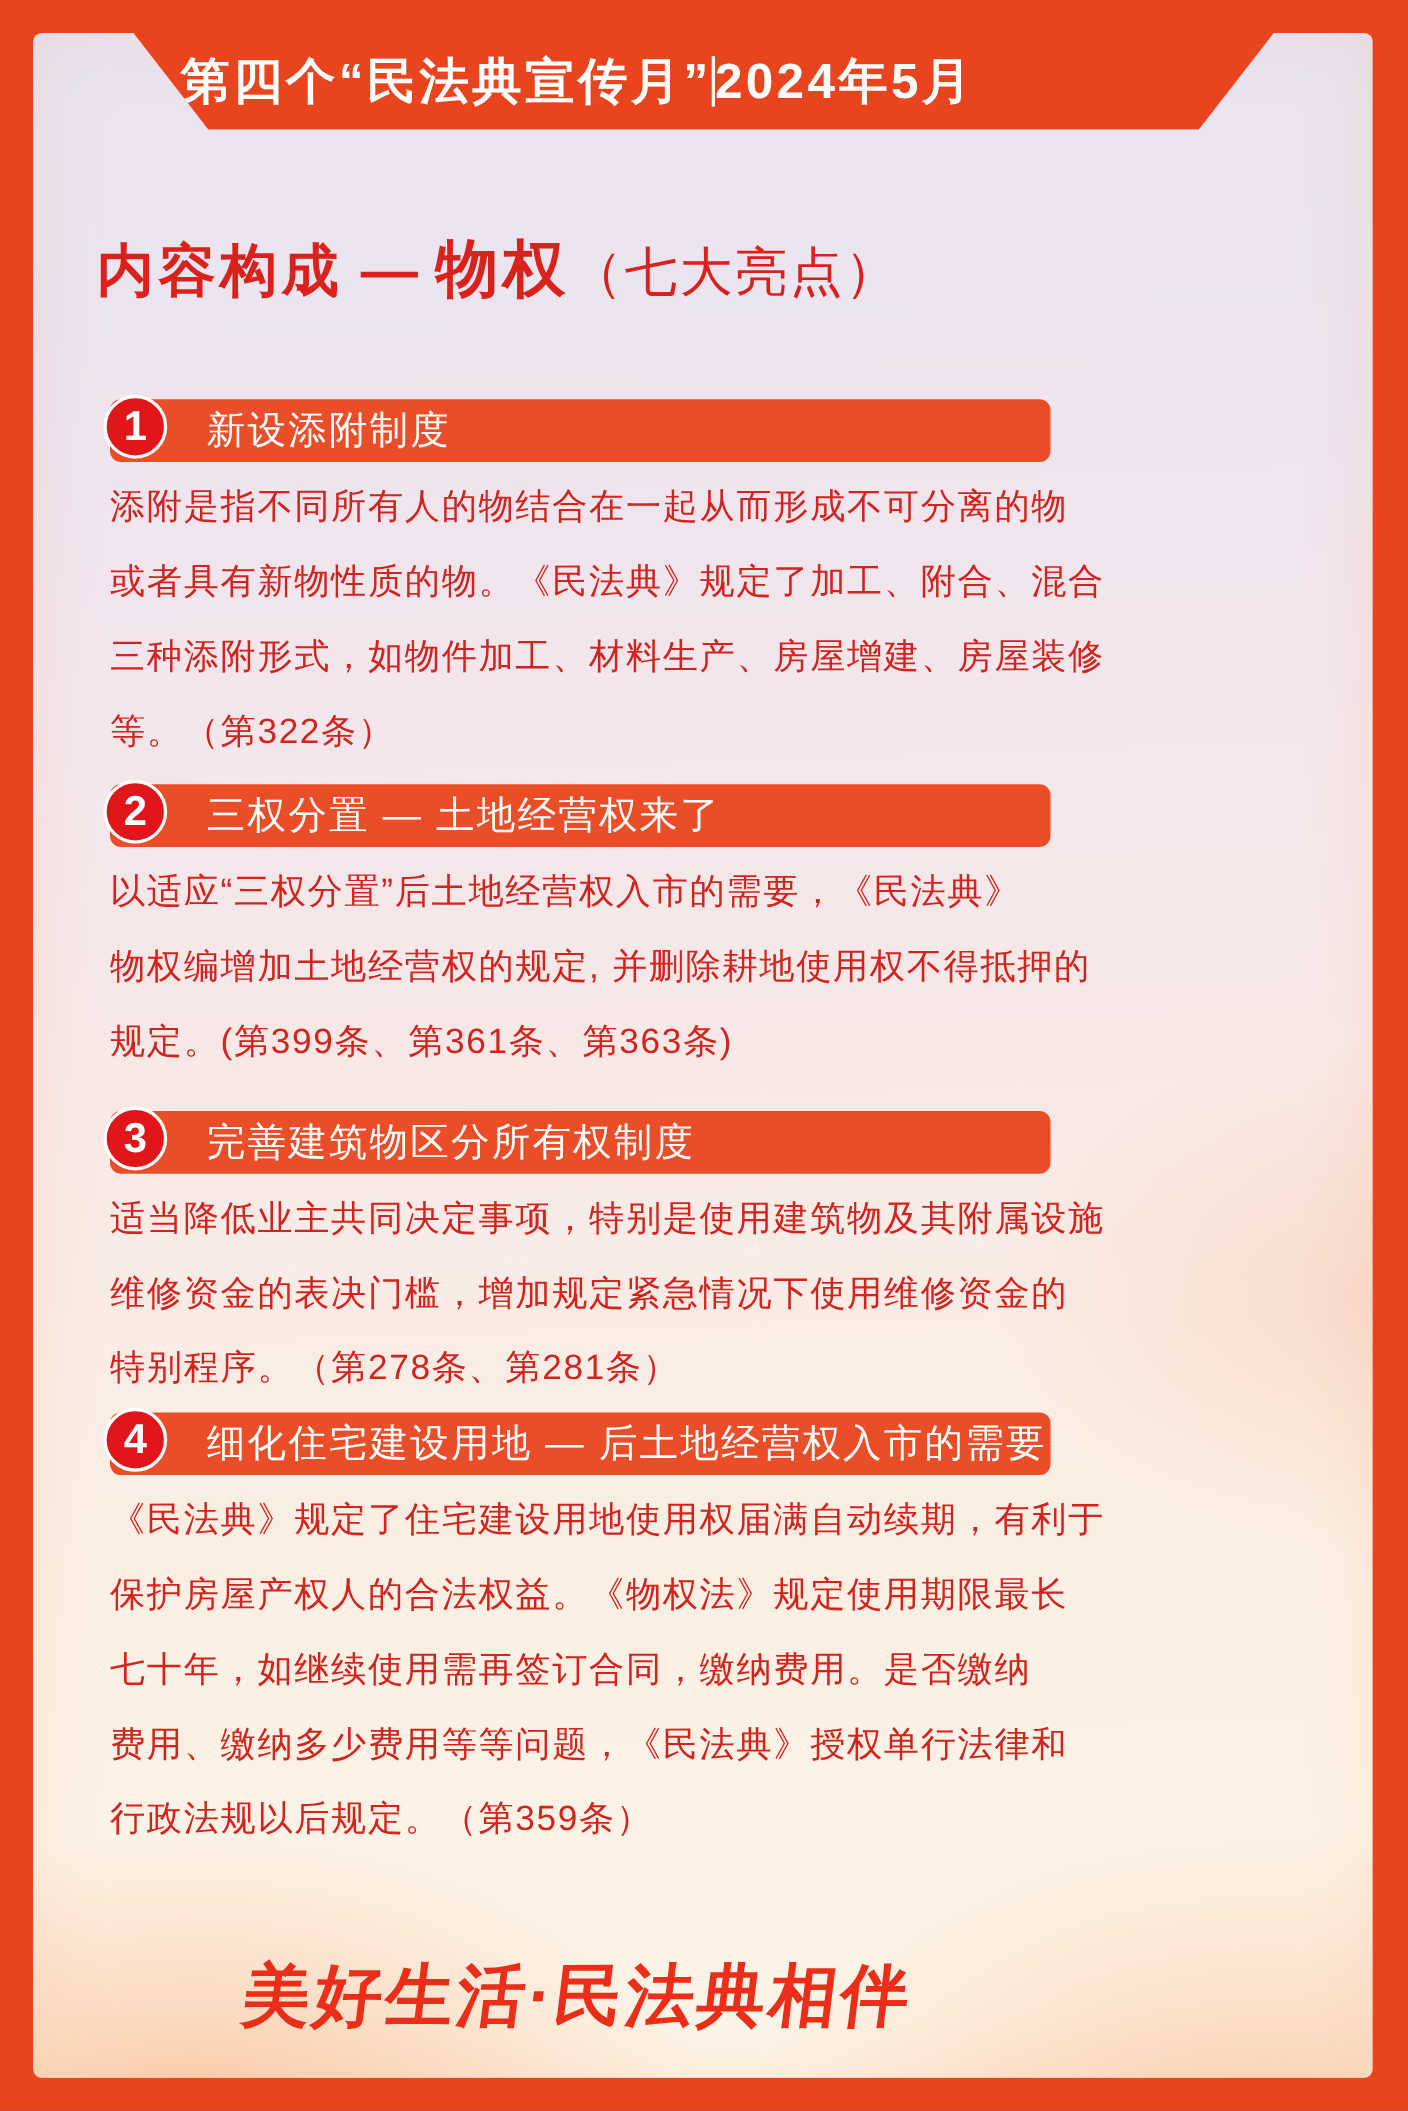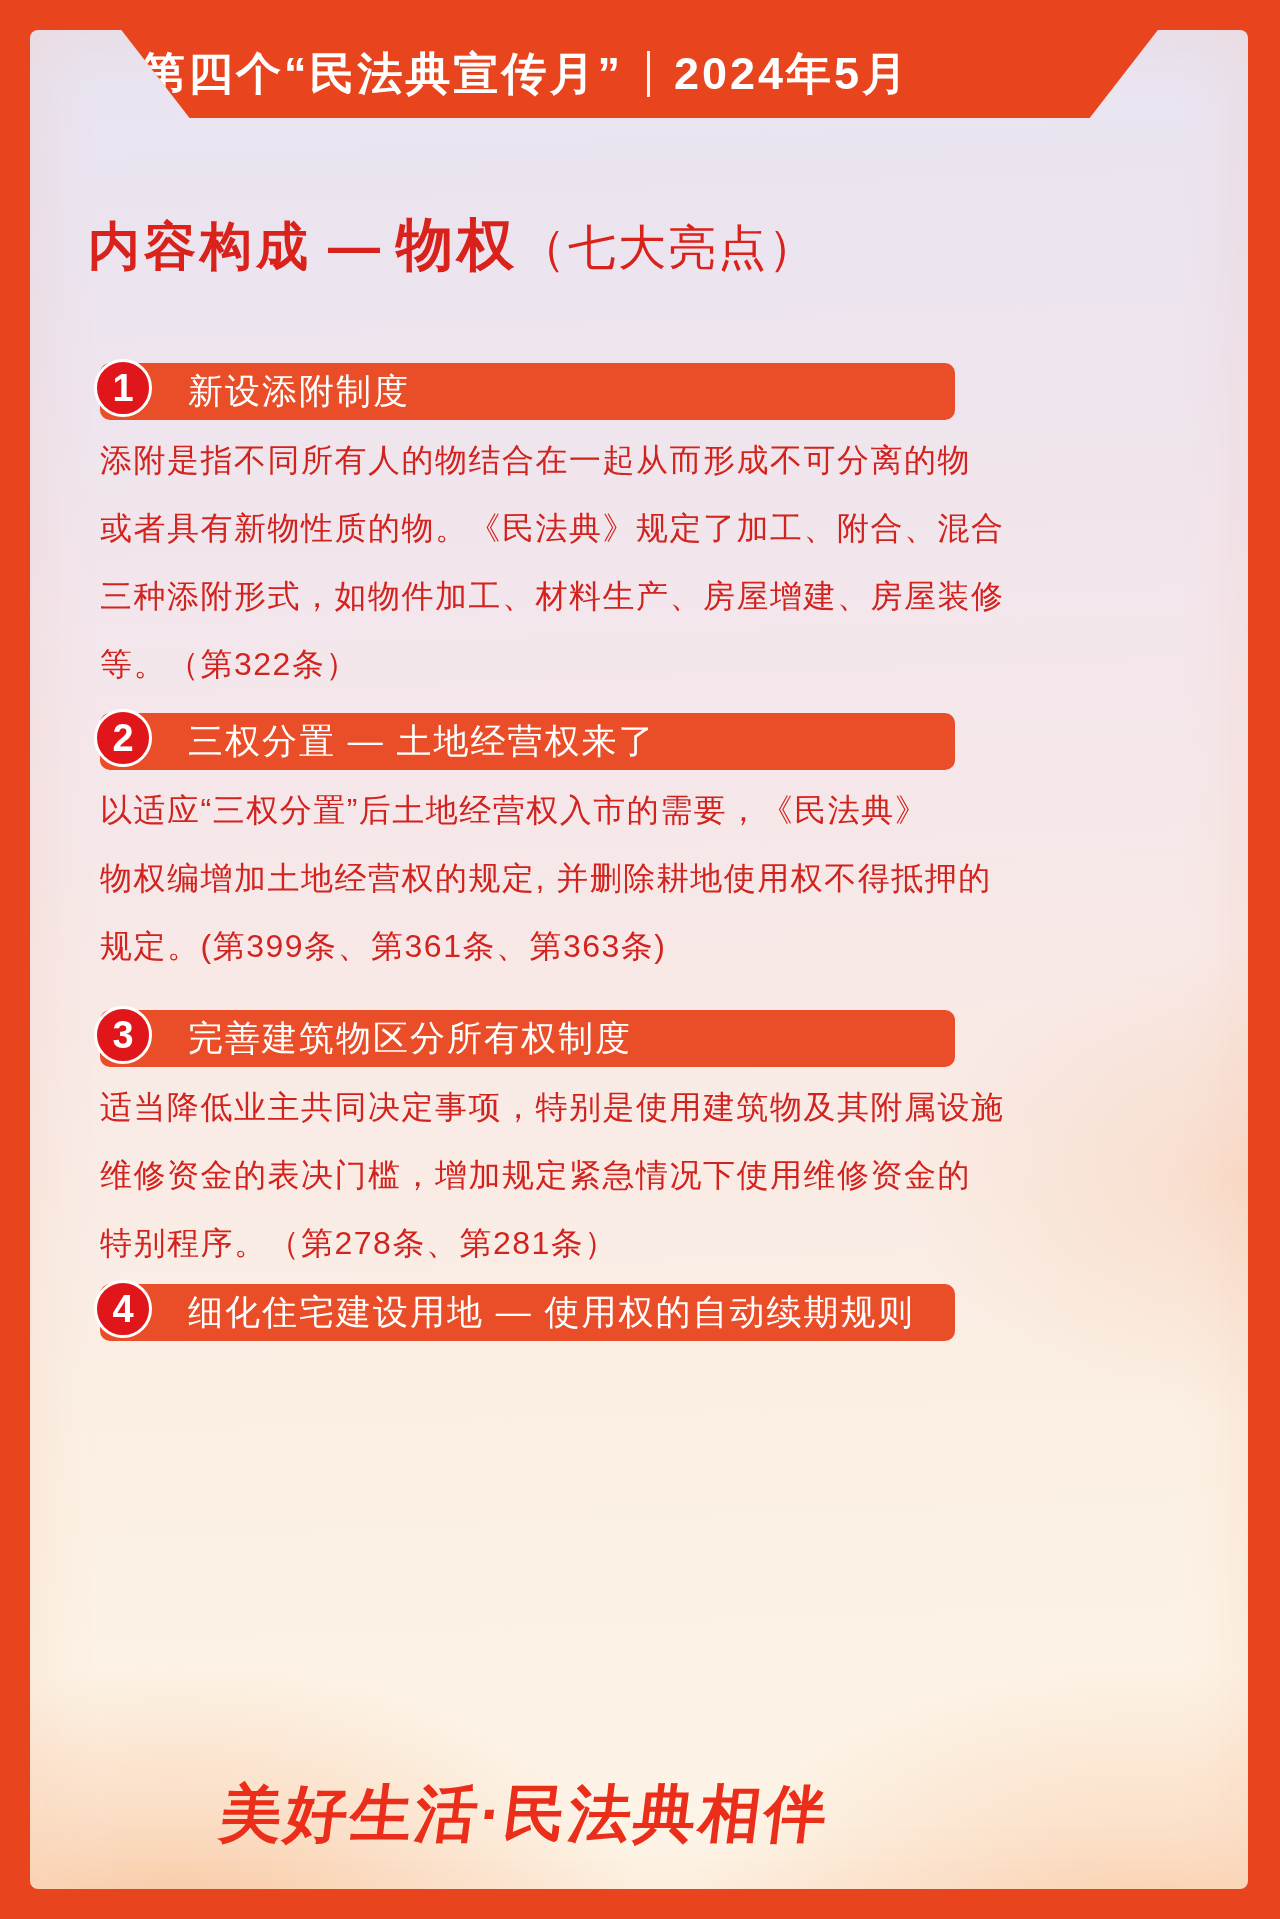--- a/index.html
+++ b/index.html
@@ -32,21 +32,21 @@
     box-shadow: inset 0 0 70px rgba(238,120,60,0.10);
   }
   
   .band{
     position:absolute;left:30px;top:30px;width:1218px;height:88px;
     background:var(--frame-red);
     clip-path:polygon(7.5% 0, 92.6% 0, 87% 100%, 13.1% 100%);
   }
   .band-inner{
     position:absolute;left:0;top:0;height:100%;width:990px;
-    display:flex;align-items:center;justify-content:center;gap:24px;
+    display:flex;align-items:center;justify-content:center;
     color:var(--band-text);
     font-size:45px;font-weight:600;letter-spacing:3px;
   }
   .band-divider{width:3px;height:46px;background:var(--band-text);opacity:.95;}
   
   .page-title{
     position:absolute;left:88px;top:207px;
     display:flex;align-items:baseline;
     color:var(--title-red);white-space:nowrap;
   }
@@ -147,18 +147,25 @@
     <div class="body">
       <div class="line">适当降低业主共同决定事项，特别是使用建筑物及其附属设施</div>
       <div class="line">维修资金的表决门槛，增加规定紧急情况下使用维修资金的</div>
       <div class="line">特别程序。（第278条、第281条）</div>
     </div>
   </section>
 
   <section class="section s4">
     <div class="pill">
       <div class="num-circle">4</div>
-      <div class="pill-label">细化住宅建设用地 — 使用权的自动续期规则</div>
+      <div class="pill-label">细化住宅建设用地 — 后土地经营权入市的需要</div>
+    </div>
+    <div class="body">
+      <div class="line">《民法典》规定了住宅建设用地使用权届满自动续期，有利于</div>
+      <div class="line">保护房屋产权人的合法权益。《物权法》规定使用期限最长</div>
+      <div class="line">七十年，如继续使用需再签订合同，缴纳费用。是否缴纳</div>
+      <div class="line">费用、缴纳多少费用等等问题，《民法典》授权单行法律和</div>
+      <div class="line">行政法规以后规定。（第359条）</div>
     </div>
   </section>
 
   <div class="footer-slogan">美好生活·民法典相伴</div>
 </div>
 
 </body></html>

